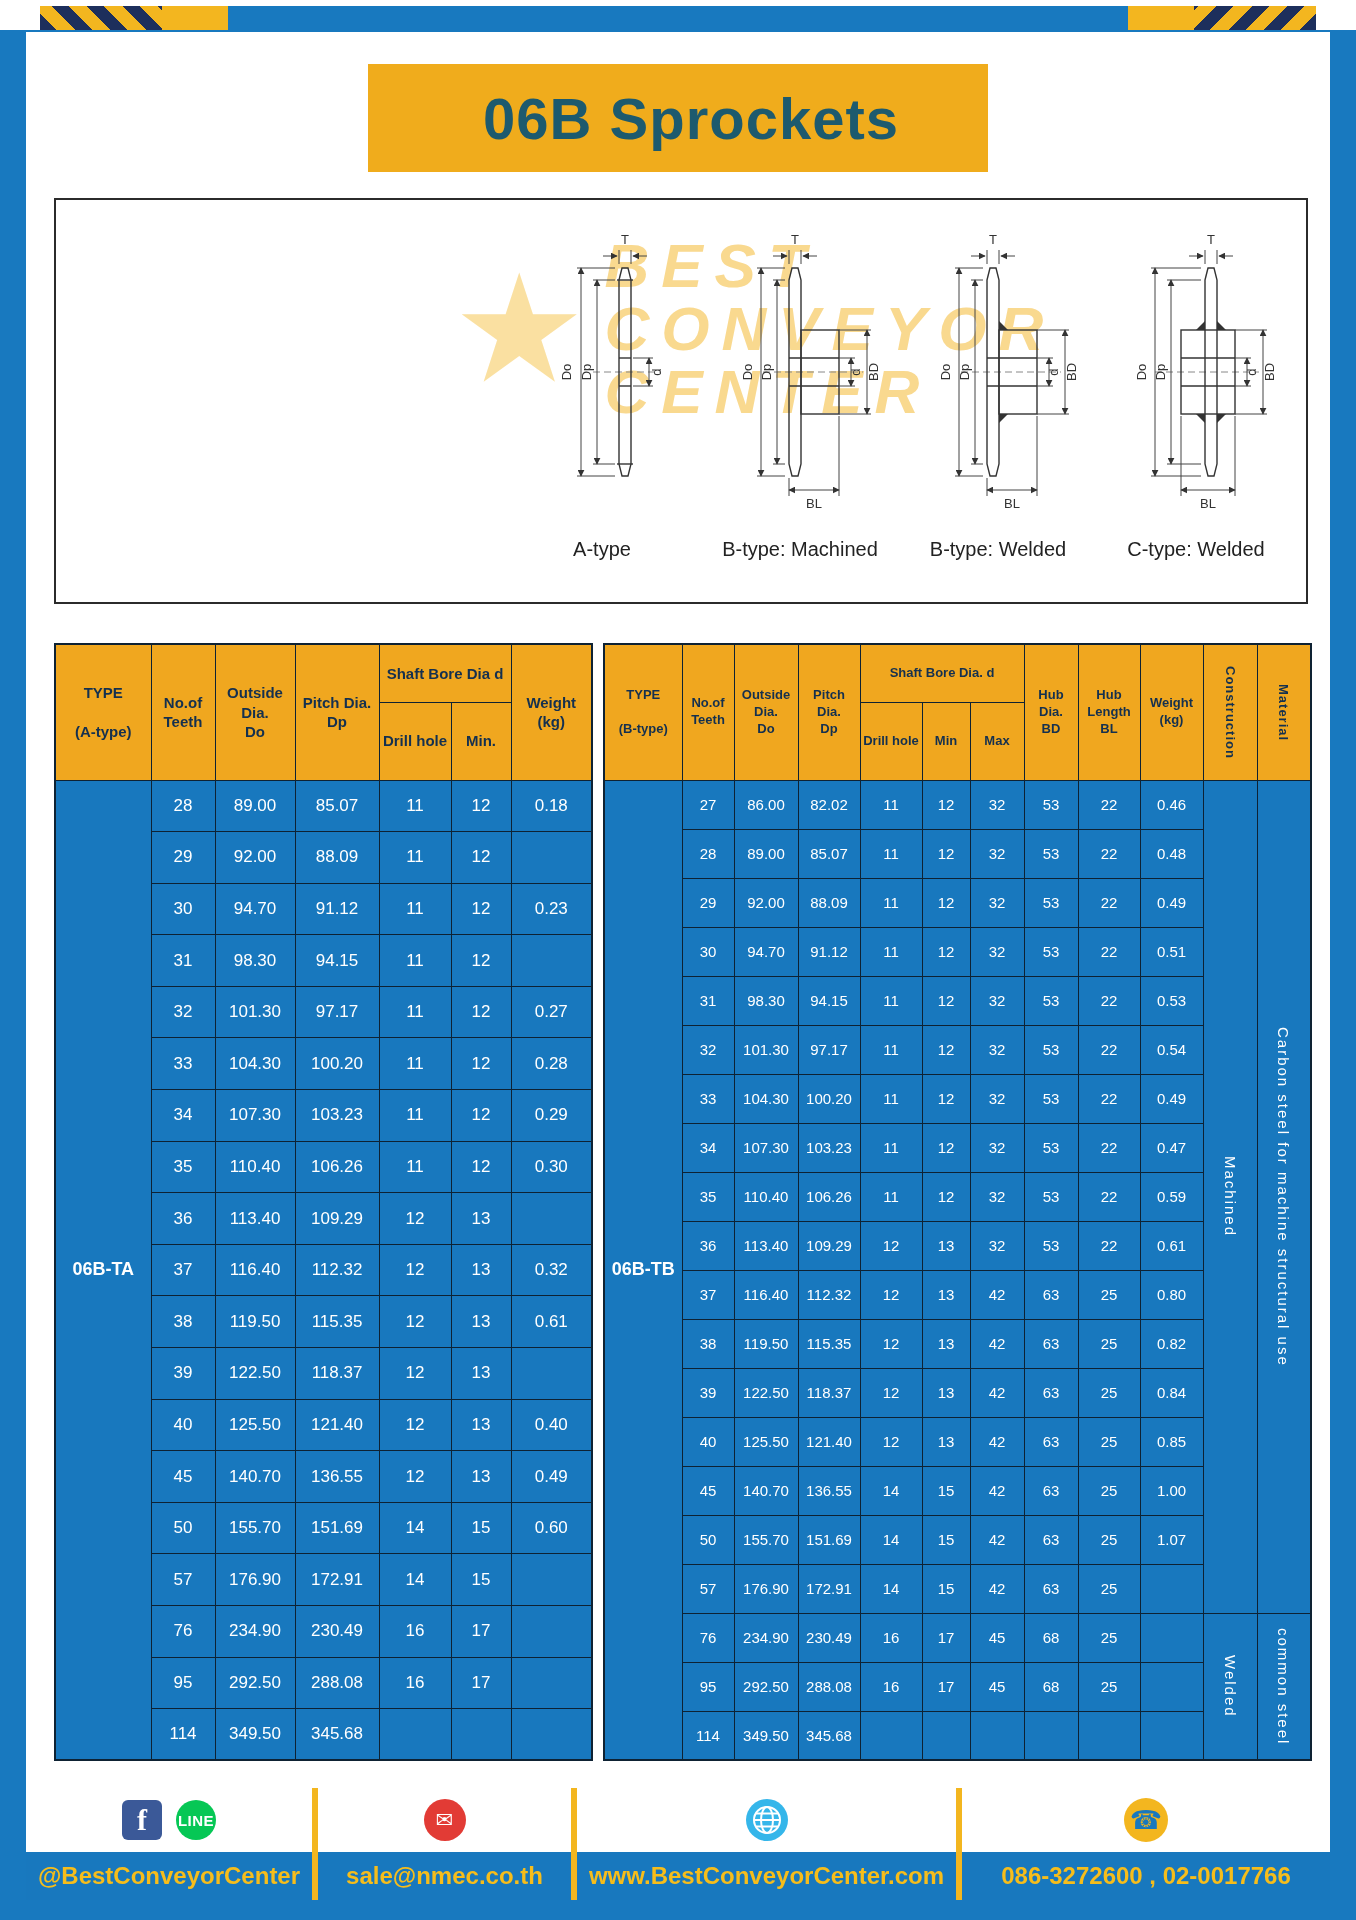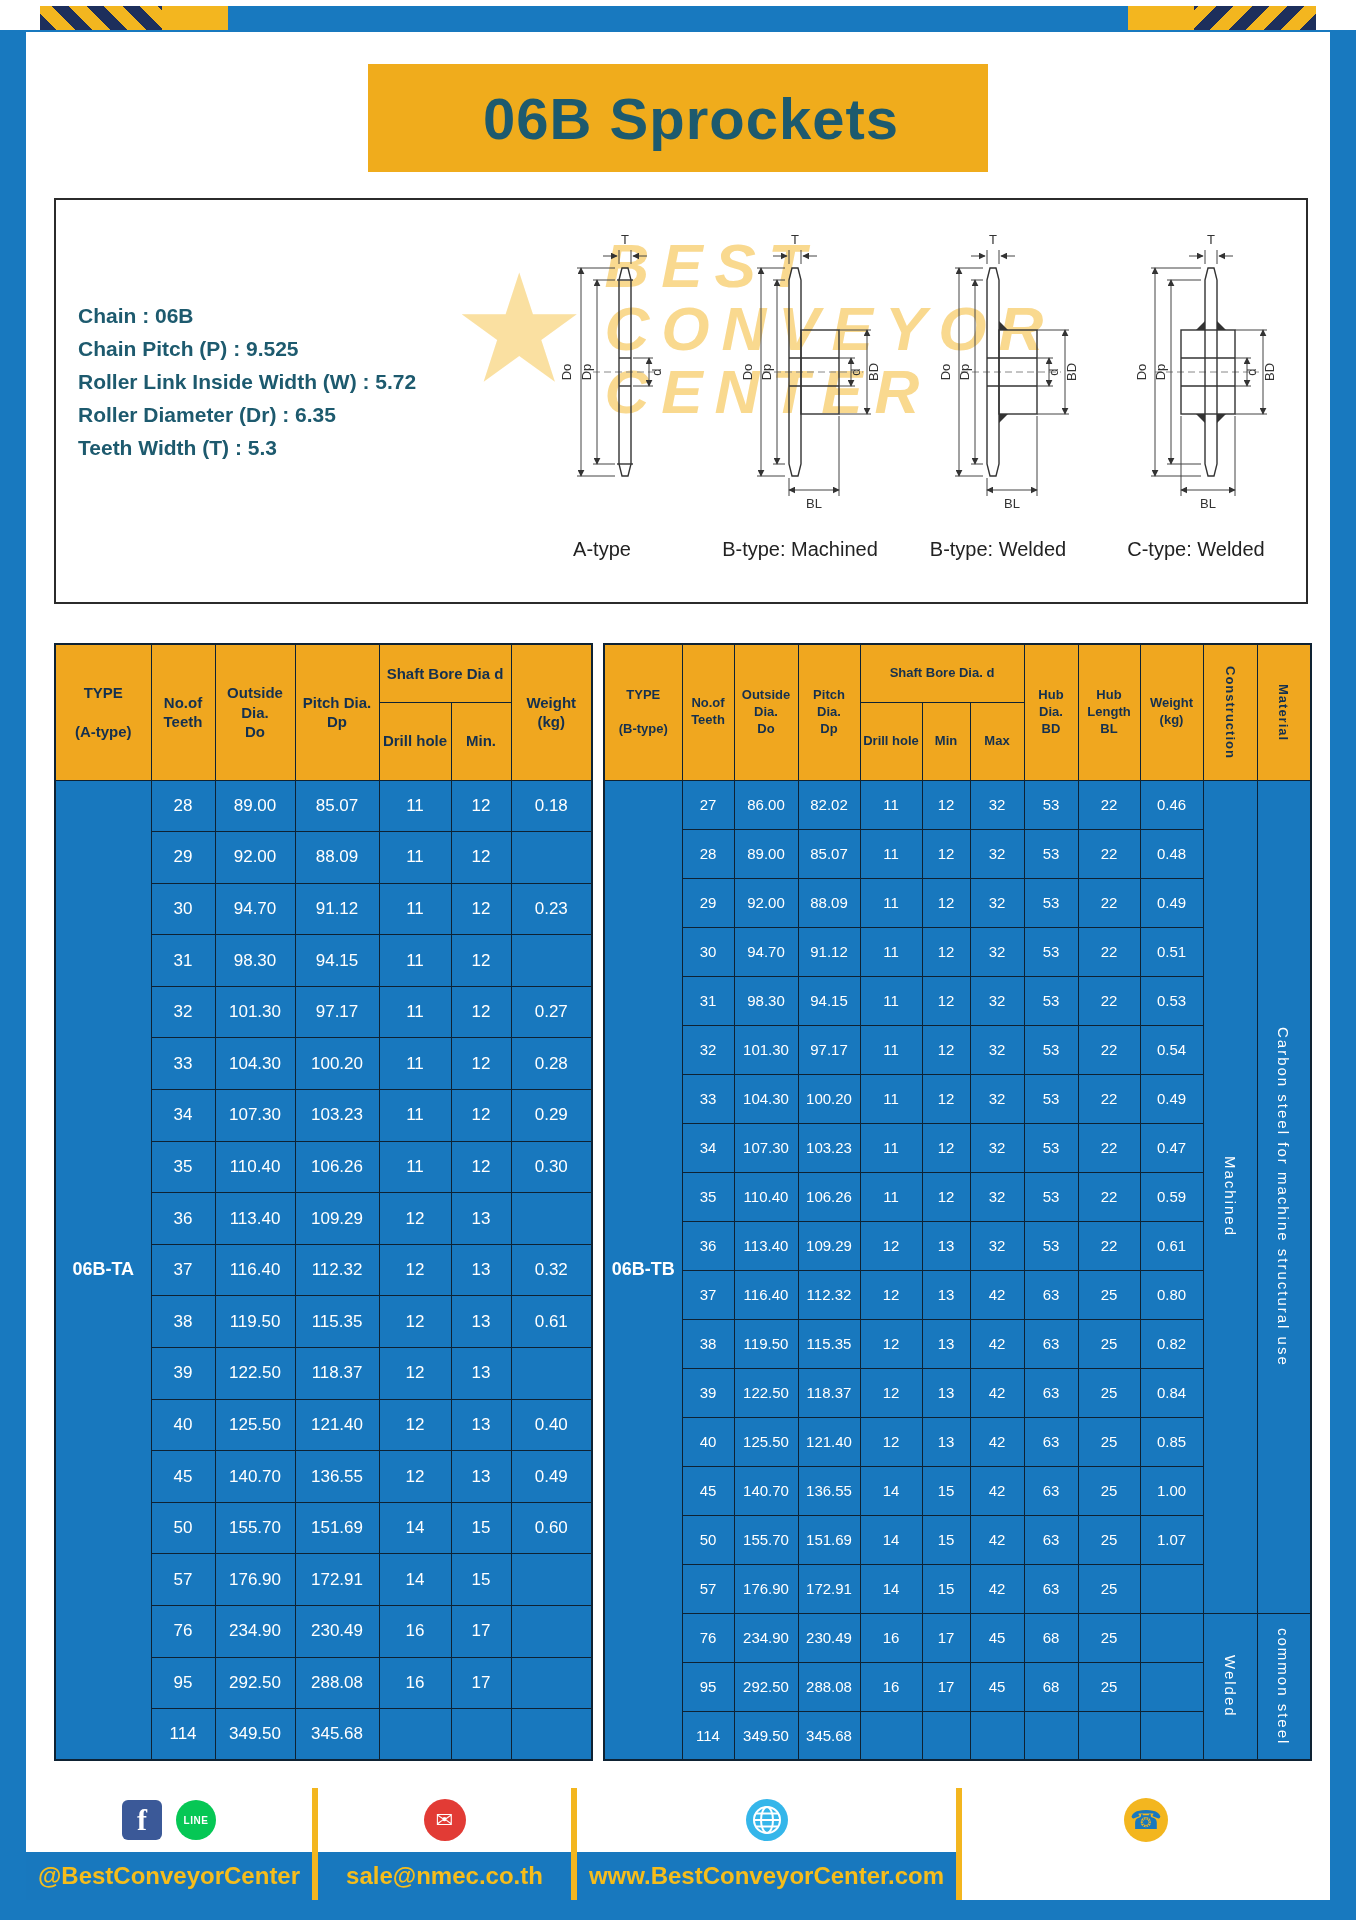--- a/index.html
+++ b/index.html
@@ -74,21 +74,21 @@
   .footer { position: absolute; left: 26px; right: 26px; top: 1788px; height: 112px; display: flex; background: #fff; }
   .f-sec  { display: flex; flex-direction: column; border-right: 6px solid #F3B61F; }
   .f-sec.last { border-right: none; }
   .f-icons { height: 64px; display: flex; align-items: center; justify-content: center; gap: 14px; background: #fff; }
   .f-label { height: 48px; background: #1878BE; color: #F6BD1B; font-weight: 700; font-size: 24px;
              display: flex; align-items: center; justify-content: center; white-space: nowrap; }
   .icon-fb   { width: 40px; height: 40px; border-radius: 6px; background: #3B5998; color: #fff;
                font-weight: 800; font-size: 30px; display: flex; align-items: center; justify-content: center;
                font-family: "Liberation Serif", serif; cursor: pointer; }
   .icon-line { width: 40px; height: 40px; border-radius: 20px; background: #06C755; color: #fff;
-               font-weight: 800; font-size: 10px; letter-spacing: .5px;
+               font-weight: 800; font-size: 15px; letter-spacing: .5px;
                display: flex; align-items: center; justify-content: center; cursor: pointer; }
   .icon-mail { width: 42px; height: 42px; border-radius: 50%; background: #E23B35; color: #fff;
                display: flex; align-items: center; justify-content: center; cursor: pointer; }
   .icon-mail span { font-family: "DejaVu Sans", sans-serif; font-size: 21px; }
   .icon-phone { width: 44px; height: 44px; border-radius: 50%; background: #F3B61F; color: #1878BE;
                display: flex; align-items: center; justify-content: center; cursor: pointer; }
   .icon-phone span { font-family: "DejaVu Sans", sans-serif; font-size: 26px; }
 </style>
 </head>
 <body>
@@ -113,27 +113,20 @@
     <div class="ts-yellow"></div>
     <div class="ts-hz-r"></div>
     <div class="ts-white"></div>
   </div>
 
   <div class="banner">
     <h1>06B Sprockets</h1>
   </div>
 
   <div class="diagram-panel">
-    <ul class="specs">
-        <li>Chain  :  06B</li>
-        <li>Chain Pitch (P)  :  9.525</li>
-        <li>Roller Link Inside Width (W)  :  5.72</li>
-        <li>Roller Diameter (Dr)  :  6.35</li>
-        <li>Teeth Width (T)  :  5.3</li>
-      </ul>
 
     <div class="watermark">
       <span class="wm-star">★</span>
       <div class="wm-lines">
         <div>BEST</div>
         <div>CONVEYOR</div>
         <div>CENTER</div>
       </div>
     </div>
 
@@ -832,15 +825,16 @@
         </svg>
       </div>
       <div class="f-label">www.BestConveyorCenter.com</div>
     </div>
     <div class="f-sec last" style="flex:1">
       <div class="f-icons">
         <div class="icon-phone">
             <span>☎</span>
           </div>
       </div>
+      <div class="f-label">086-3272600 , 02-0017766</div>
     </div>
   </div>
 </div>
 
 </body></html>

